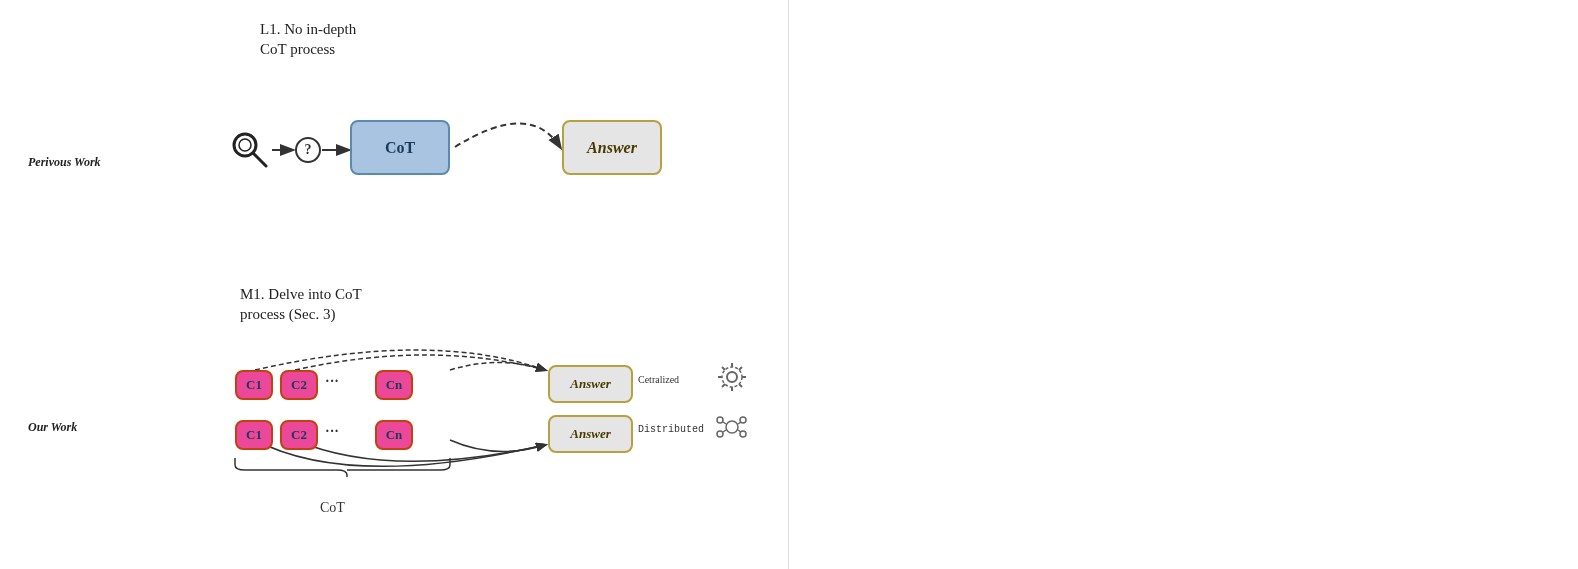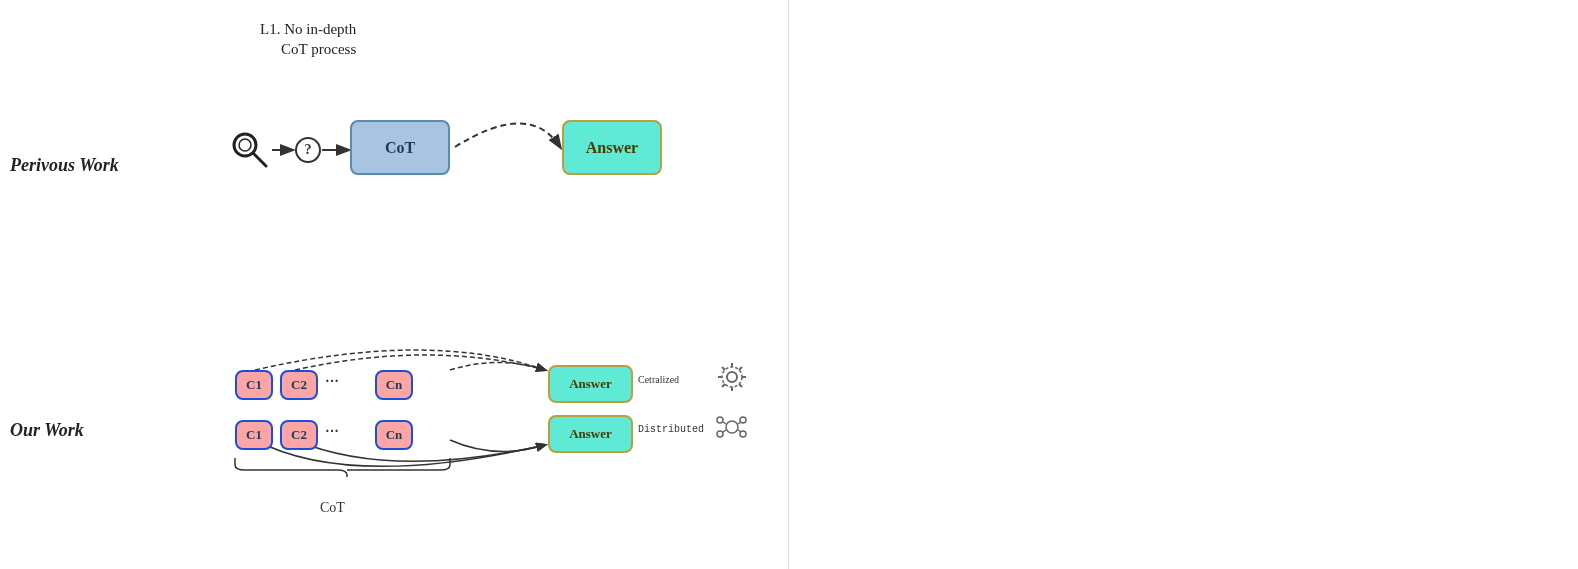--- a/index.html
+++ b/index.html
@@ -23,61 +23,62 @@
     .left-panel {
       width: 789px;
       height: 569px;
       position: relative;
       border-right: 1px solid #ddd;
     }
 
     
     .row-label {
       position: absolute;
-      font-size: 18px;
+      font-size: 12px;
       font-weight: bold;
       font-style: italic;
       color: #222;
-      left: 10px;
+      left: 28px;
     }
     .row-label-previous { top: 155px; }
     .row-label-our { top: 420px; font-style: italic; }
 
     
     .section-title {
       position: absolute;
       font-size: 15px;
       color: #222;
-      text-align: right;
+      text-align: left;
       line-height: 1.3;
     }
 
     
     .box {
       position: absolute;
       border-radius: 8px;
       display: flex;
       align-items: center;
       justify-content: center;
       font-size: 16px;
       font-weight: bold;
     }
     .box-blue {
       background: #a8c4e0;
       border: 2px solid #5a8ab0;
       color: #1a3a5c;
     }
     .box-yellow {
-      background: #5eead4;
+      background: #e5e5e5;
       border: 2px solid #b8a040;
       color: #4a3a00;
+      font-style: italic;
     }
     .box-small-blue {
-      background: #fca5a5;
-      border: 2px solid #1d4ed8;
+      background: #ec4899;
+      border: 2px solid #c2410c;
       color: #1a3a5c;
       font-size: 13px;
     }
 
     
     .svg-overlay {
       position: absolute;
       top: 0;
       left: 0;
       width: 100%;
@@ -163,20 +164,24 @@
       <defs>
         <marker id="arr3" markerWidth="8" markerHeight="8" refX="6" refY="3" orient="auto">
           <path d="M0,0 L0,6 L8,3 z" fill="#333"></path>
         </marker>
       </defs>
       <path d="M455 147 Q530 100 560 147" fill="none" stroke="#333" stroke-width="2" stroke-dasharray="6,4" marker-end="url(#arr3)"></path>
     </svg>
 
     <div class="box box-yellow" style="left:562px; top:120px; width:100px; height:55px;">Answer</div>
 
+    <div class="section-title" style="left: 240px; top: 285px;">
+      <div>M1. Delve into CoT</div>
+      <div>process (Sec. 3)</div>
+    </div>
 
     <svg class="svg-overlay">
       <defs>
         <marker id="arr4" markerWidth="8" markerHeight="8" refX="6" refY="3" orient="auto">
           <path d="M0,0 L0,6 L8,3 z" fill="#333"></path>
         </marker>
         <marker id="arr5" markerWidth="8" markerHeight="8" refX="6" refY="3" orient="auto">
           <path d="M0,0 L0,6 L8,3 z" fill="#333"></path>
         </marker>
         <marker id="arr6" markerWidth="8" markerHeight="8" refX="6" refY="3" orient="auto">

